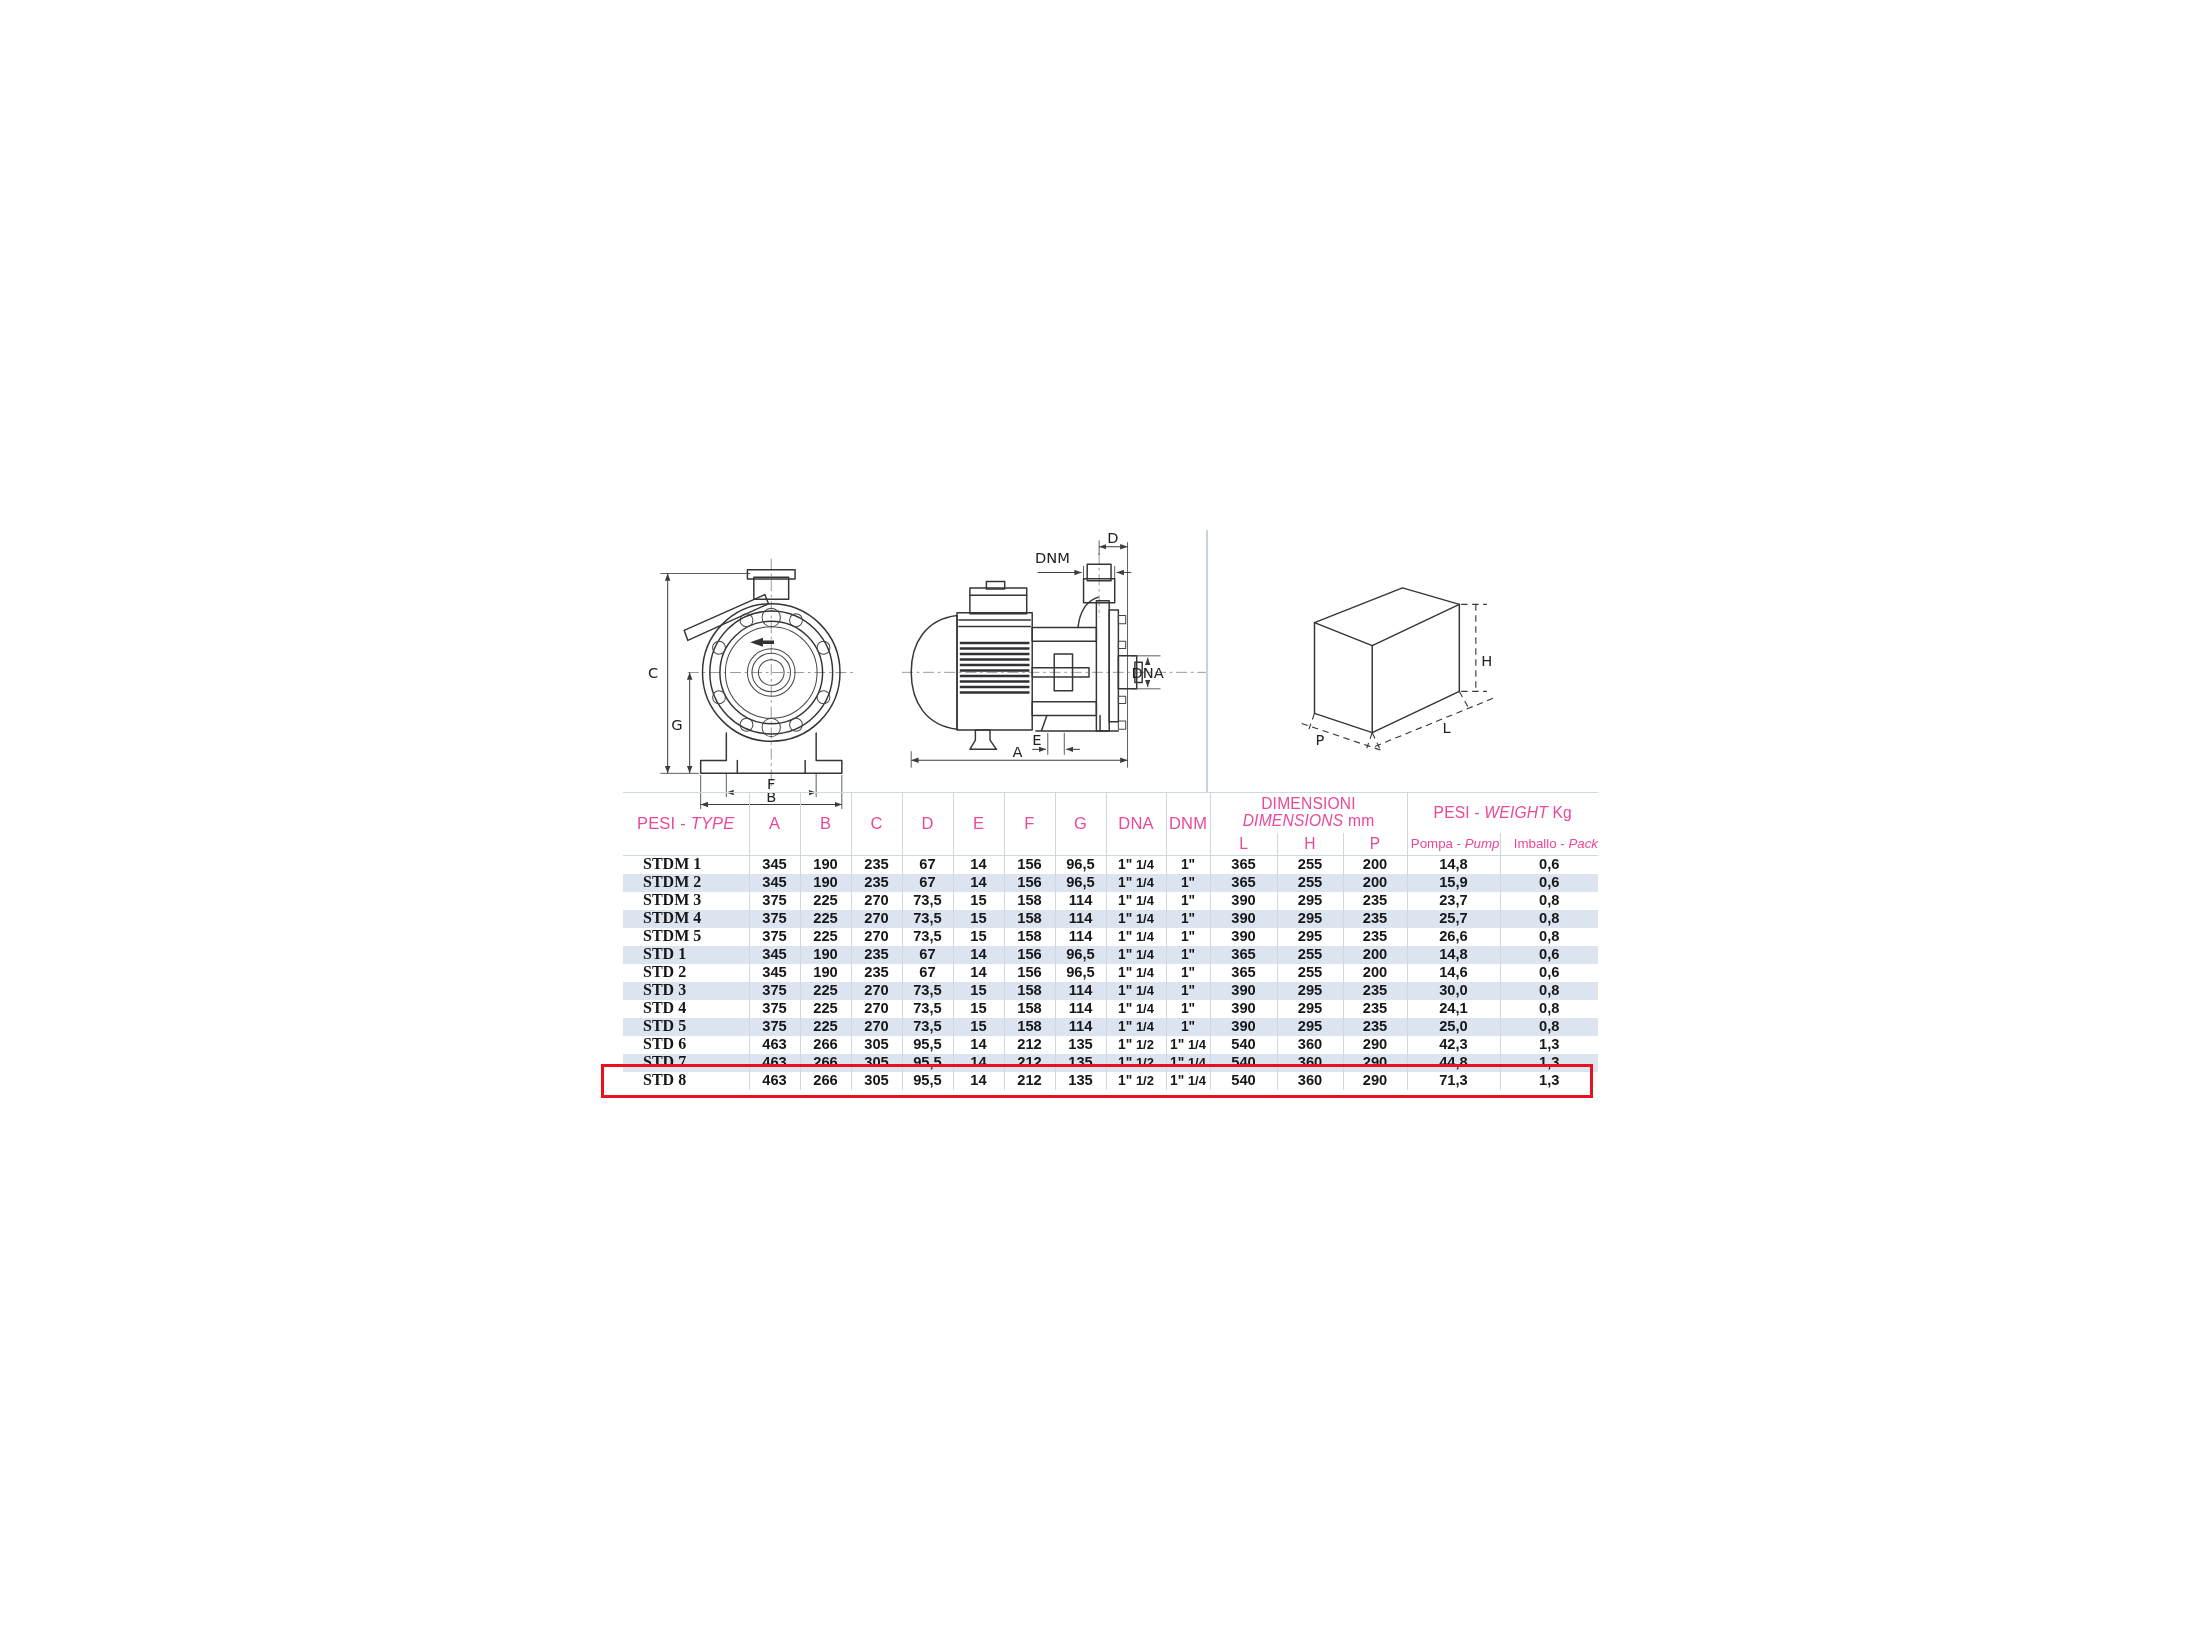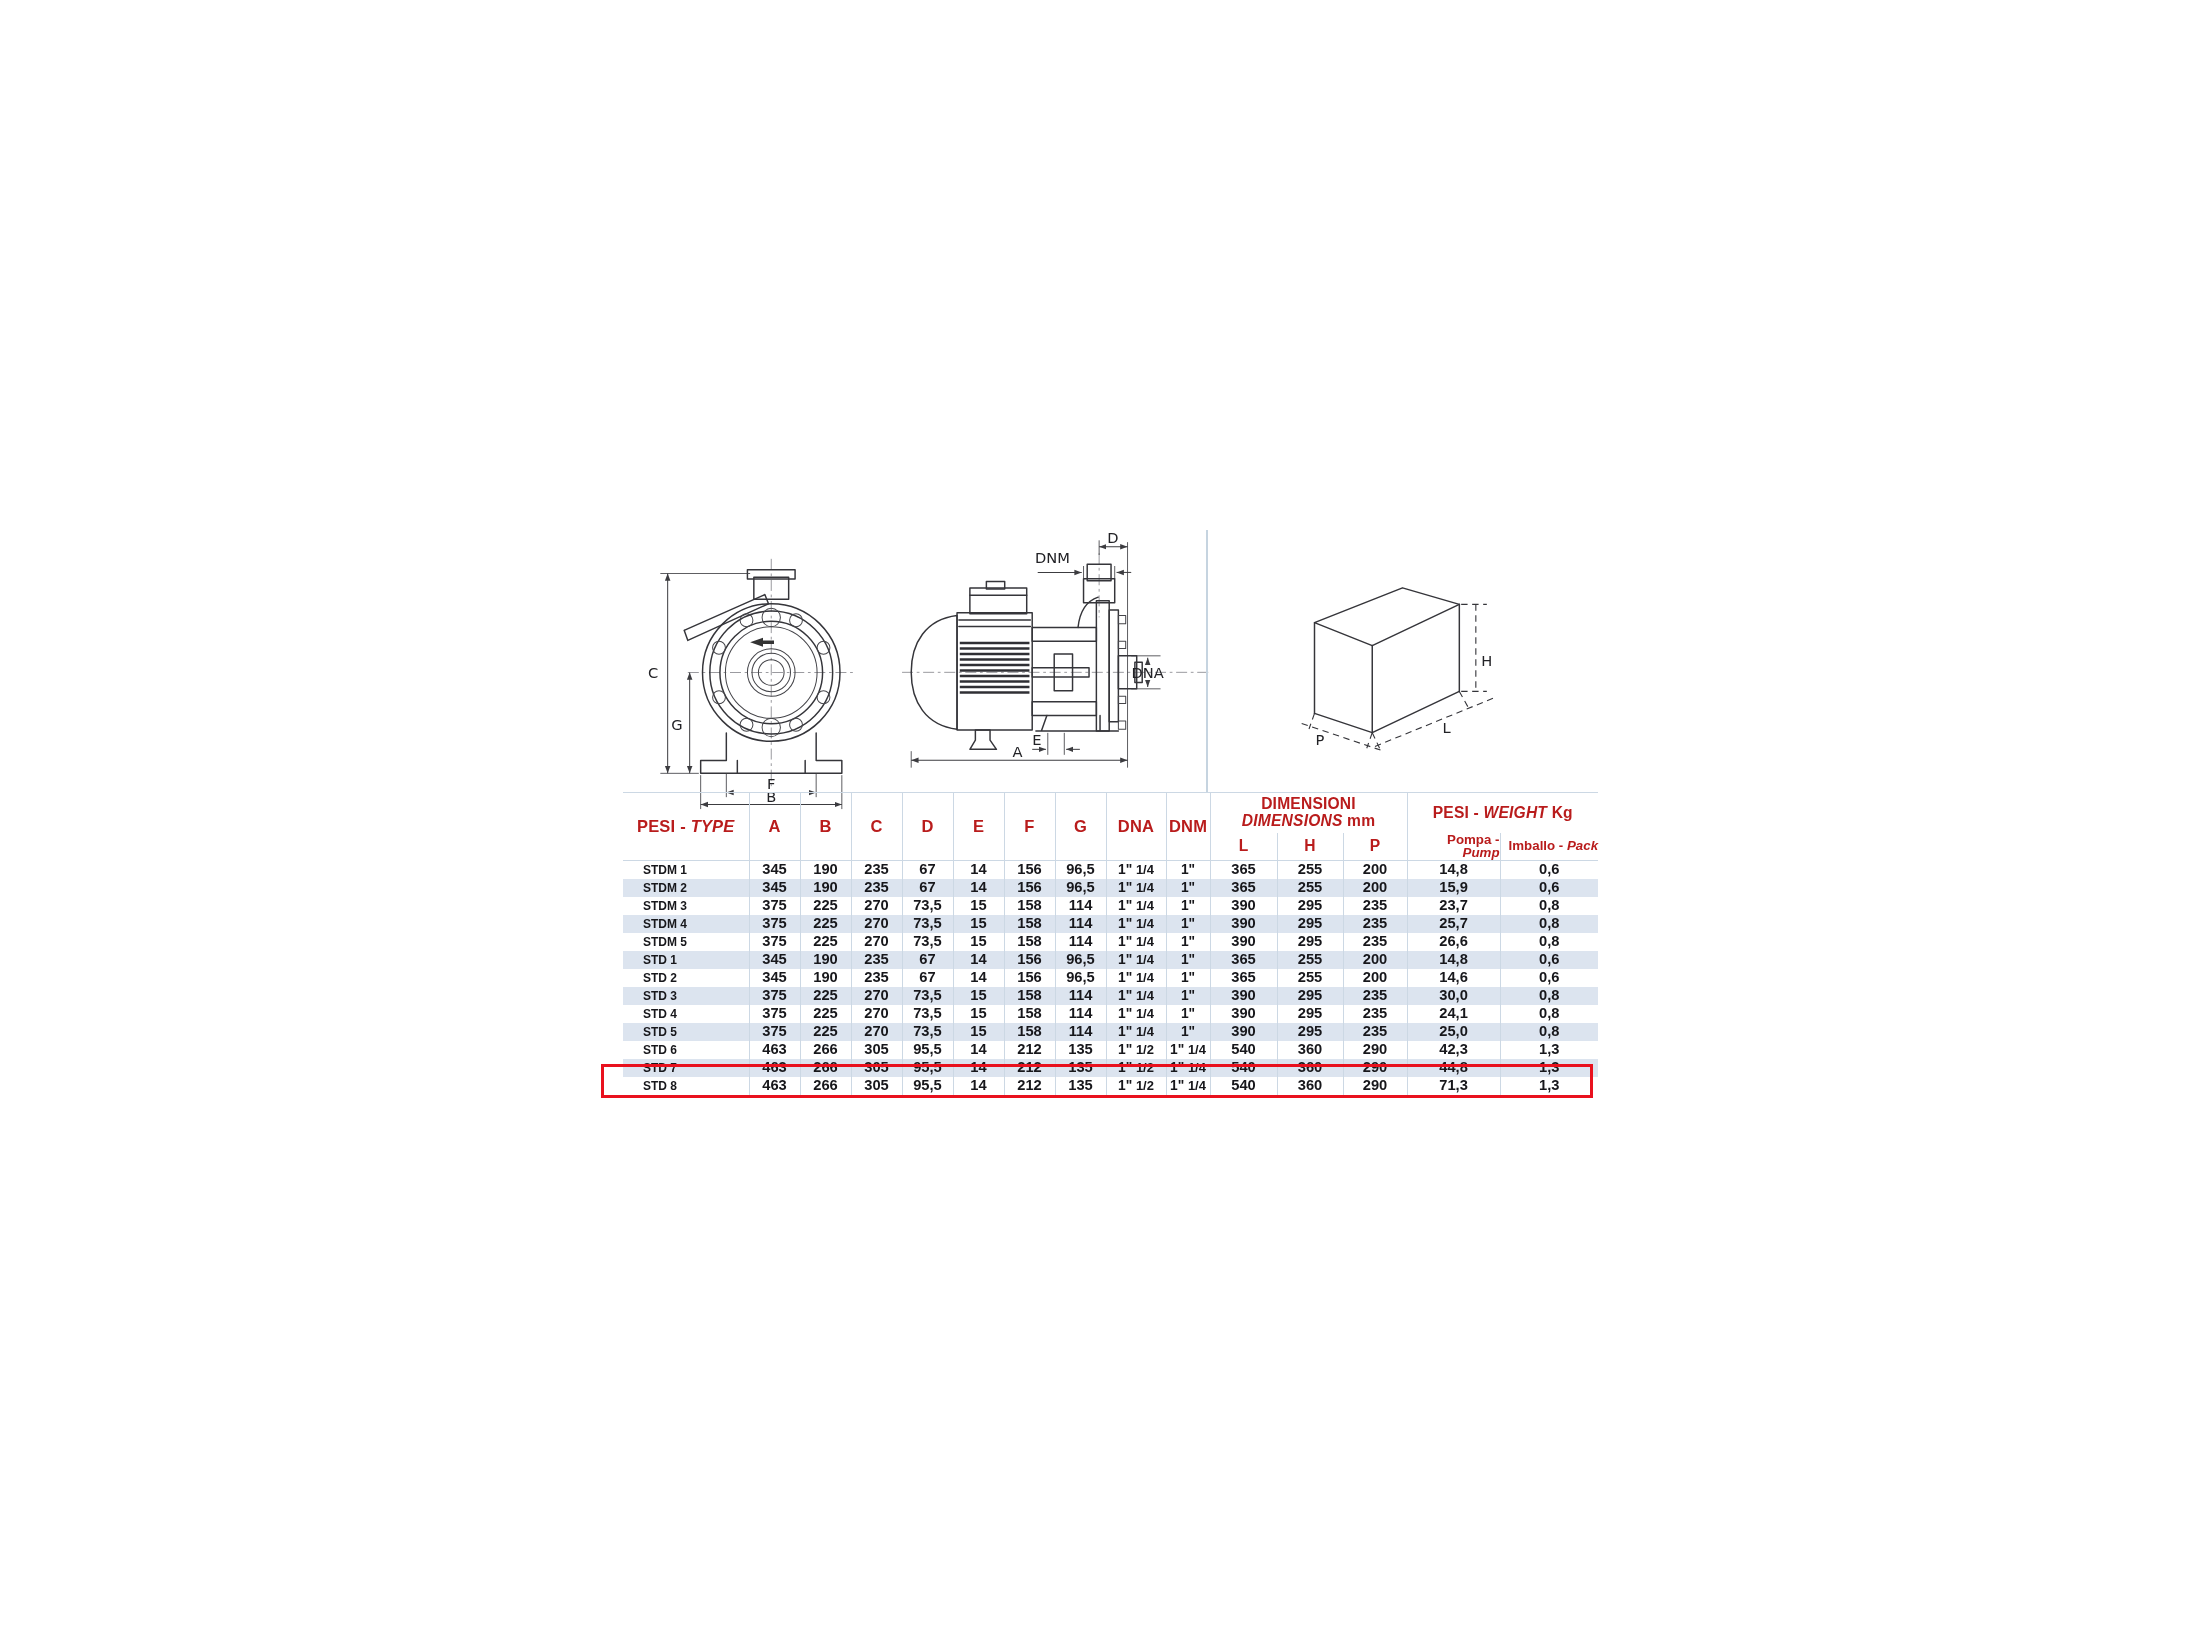--- a/index.html
+++ b/index.html
@@ -19,34 +19,34 @@
   svg .dim{fill:none;stroke:#3c3c40;stroke-width:1.1;}
   svg .ext{fill:none;stroke:#3c3c40;stroke-width:0.9;}
   svg .dsh{fill:none;stroke:#35353a;stroke-width:1.2;stroke-dasharray:7 5;}
   svg text{font-family:"DejaVu Sans","Liberation Sans",sans-serif;font-size:16px;fill:#222226;}
 
   
   .table-wrap{position:absolute;left:623px;top:792px;width:973px;}
   table.spec{border-collapse:collapse;table-layout:fixed;width:973px;border-top:1.4px solid #ccd8e4;}
   table.spec th,table.spec td{border-right:1.4px solid #ccd8e4;padding:0;text-align:center;vertical-align:middle;line-height:1.05;}
   table.spec .last{border-right:none;margin-top:13px;}
-  thead th{color:#b91c1c;font-weight:bold;}
+  thead th{color:#ec4899;font-weight:normal;}
   tr.h1{height:40px;}
   tr.h2{height:23px;}
   tr.h1 th{font-size:16.5px;letter-spacing:0.2px;}
   tr.h1 th.grp{border-bottom:none;font-size:15.6px;}
   thead th{border-bottom:1.4px solid #ccd8e4;}
   tr.h2 th{font-size:15.6px;}
   tr.h2 th.wsub{font-size:13.3px;text-align:right;}
   .it{font-style:italic;}
   tbody{color:#17171b;}
   tbody tr{height:18px;}
   tbody td{font-weight:bold;font-size:14.7px;}
   tbody tr:nth-child(even) td{background:#dce4ef;}
-  tbody td.tname{text-align:left;padding-left:20px;font-size:12px;}
+  tbody td.tname{text-align:left;padding-left:20px;font-size:16px;font-family:Liberation Serif, serif;}
   tbody td .inch{font-size:13.8px;}
   tbody td .frac{font-size:13px;}
   .grp .g2{display:block;}
 
   
   .red-box{position:absolute;left:601px;top:1064px;width:986px;height:27.5px;
            border:3.7px solid #e9111e;box-sizing:content-box;pointer-events:none;z-index:5;}
 </style>
 </head>
 <body>

